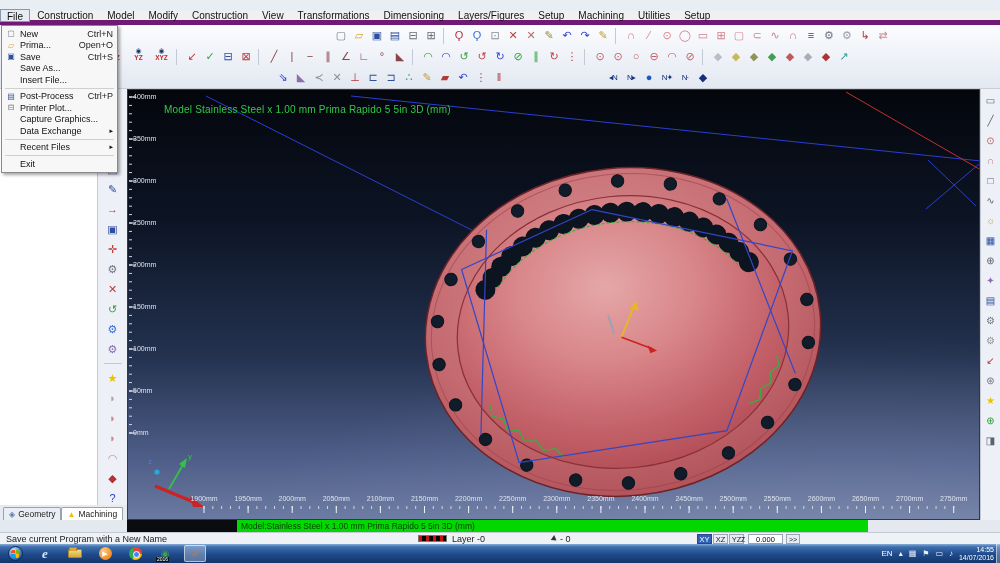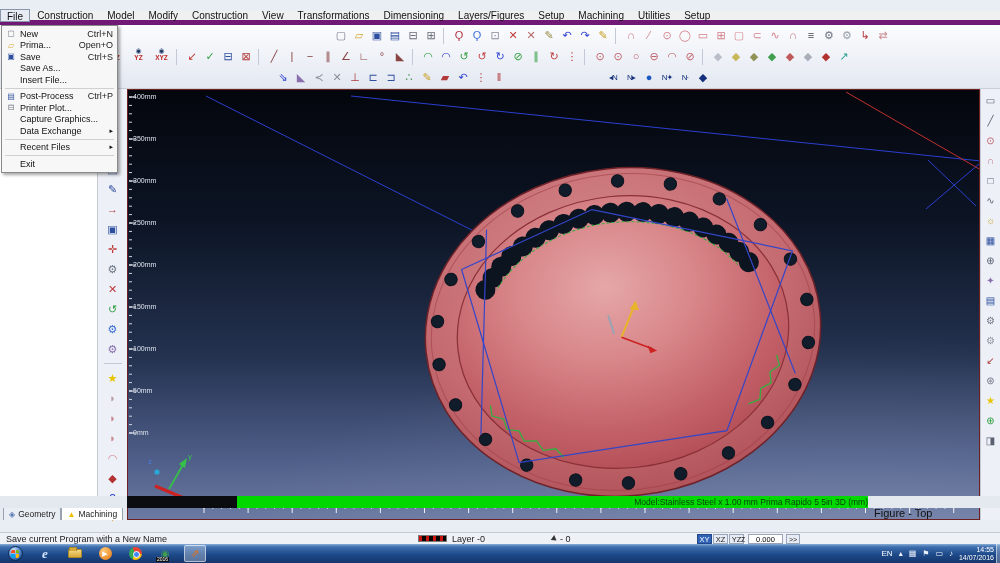--- a/index.html
+++ b/index.html
@@ -52,21 +52,21 @@
   .model-label{position:absolute;left:36px;top:14px;font-size:10px;color:#2ecc44;letter-spacing:.2px;white-space:nowrap;}
   .rlabel{position:absolute;color:#dde3ee;font-size:7px;white-space:nowrap;}
   .xlabel{transform:translateX(-50%);}
   .vp-svg{position:absolute;left:0;top:0;}
 
   .right-strip{position:absolute;left:980px;top:89px;width:20px;height:431px;background:#edf0f6;
     display:flex;flex-direction:column;align-items:center;padding-top:4px;border-left:1px solid #c4c9d2;}
   .right-strip .tbi{width:17px;height:16px;line-height:16px;margin-bottom:4px;font-size:10px;}
 
   
-  .subbar{position:absolute;left:0;top:496px;width:1000px;height:12px;background:#e4e8ef;font-size:8.5px;text-align:right;}
+  .subbar{position:absolute;left:0;top:520px;width:1000px;height:12px;background:#e4e8ef;font-size:8.5px;}
   .sub-black{position:absolute;left:127px;top:0;width:110px;height:12px;background:#0a0c10;}
   .sub-green{position:absolute;left:237px;top:0;width:631px;height:12px;background:#00d800;
      color:#063c06;line-height:12px;padding-left:4px;white-space:nowrap;overflow:hidden;}
   .sub-figure{position:absolute;left:874px;top:0;height:12px;line-height:12px;color:#111;font-size:11px;margin-top:11px;}
 
   
   .statusbar{position:absolute;left:0;top:532px;width:1000px;height:12px;background:#eef1f6;border-top:1px solid #c5c9d2;font-size:9px;color:#222;}
   .sb-hint{position:absolute;left:6px;top:1px;}
   .sb-swatch{position:absolute;left:418px;top:2px;width:29px;height:7px;border:1px solid #777;
      background:repeating-linear-gradient(90deg,#cc1111 0 3px,#050505 3px 7px);}
@@ -540,20 +540,21 @@
           <line x1="561.1" y1="416" x2="561.1" y2="423" stroke="#eef2f8" stroke-width="1"></line>
           <line x1="605.2" y1="416" x2="605.2" y2="423" stroke="#eef2f8" stroke-width="1"></line>
           <line x1="649.3000000000001" y1="416" x2="649.3000000000001" y2="423" stroke="#eef2f8" stroke-width="1"></line>
           <line x1="693.4" y1="416" x2="693.4" y2="423" stroke="#eef2f8" stroke-width="1"></line>
           <line x1="737.5" y1="416" x2="737.5" y2="423" stroke="#eef2f8" stroke-width="1"></line>
           <line x1="781.6" y1="416" x2="781.6" y2="423" stroke="#eef2f8" stroke-width="1"></line>
           <line x1="825.7" y1="416" x2="825.7" y2="423" stroke="#eef2f8" stroke-width="1"></line>
         </g>
     </svg>
 
+    <div class="model-label">Model Stainless Steel x 1.00 mm  Prima Rapido 5 5in 3D (mm)</div>
     <div id="ylabels">
         <span class="rlabel" style="left: 5px; top: 3px;">400mm</span>
         <span class="rlabel" style="left: 5px; top: 45px;">350mm</span>
         <span class="rlabel" style="left: 5px; top: 87px;">300mm</span>
         <span class="rlabel" style="left: 5px; top: 129px;">250mm</span>
         <span class="rlabel" style="left: 5px; top: 171px;">200mm</span>
         <span class="rlabel" style="left: 5px; top: 213px;">150mm</span>
         <span class="rlabel" style="left: 5px; top: 255px;">100mm</span>
         <span class="rlabel" style="left: 5px; top: 297px;">50mm</span>
         <span class="rlabel" style="left: 5px; top: 339px;">0mm</span>

